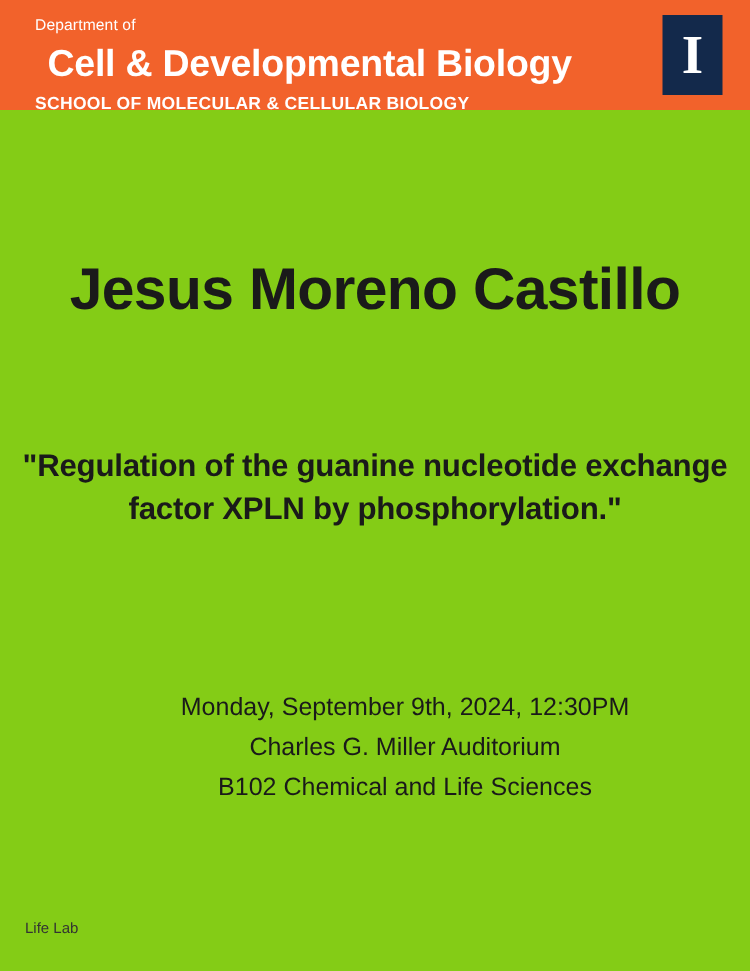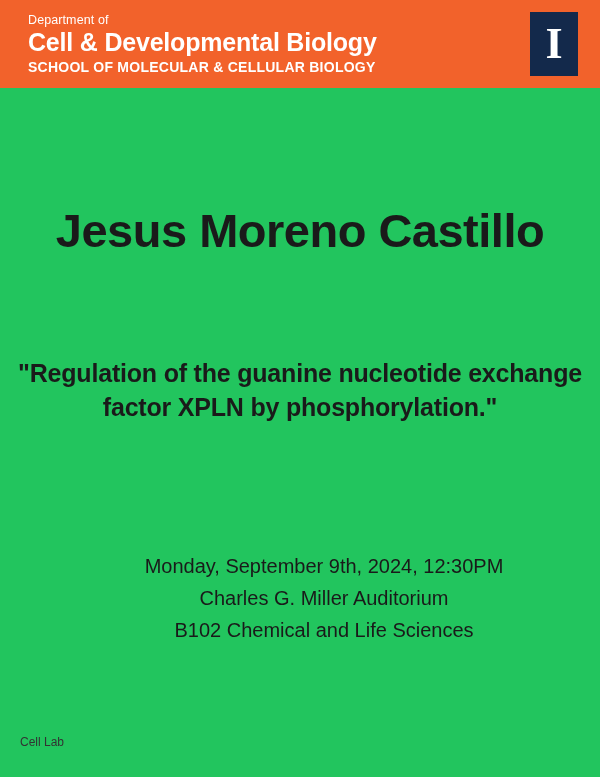--- a/index.html
+++ b/index.html
@@ -10,21 +10,21 @@
     width: 600px;
     height: 777px;
     background: #ffffff;
     font-family: "Liberation Sans", sans-serif;
     overflow: hidden;
   }
   .poster {
     position: relative;
     width: 600px;
     height: 777px;
-    background: #22c55e;
+    background: #84cc16;
     box-sizing: border-box;
   }
 
   
   .header-band {
     position: relative;
     width: 600px;
     height: 88px;
     background: #F2622B;
     box-sizing: border-box;
@@ -38,25 +38,25 @@
   }
   .dept-small {
     font-size: 12.5px;
     font-weight: normal;
     letter-spacing: 0.1px;
     line-height: 14px;
     margin: 0 0 1px 0;
     color: #ffffff;
   }
   .dept-main {
-    font-size: 25px;
+    font-size: 30px;
     font-weight: bold;
     line-height: 29px;
     letter-spacing: -0.2px;
-    margin: 0;
+    margin: 10px;
     color: #ffffff;
   }
   .dept-school {
     font-size: 14px;
     font-weight: bold;
     letter-spacing: 0.25px;
     line-height: 13px;
     margin: 4px 0 0 0;
     color: #ffffff;
   }
@@ -166,16 +166,16 @@
     <div class="speaker-name">Jesus Moreno Castillo</div>
 
     <div class="talk-title">"Regulation of the guanine nucleotide exchange factor XPLN by phosphorylation."</div>
 
     <div class="details">
       <div class="details-line">Monday, September 9th, 2024, 12:30PM</div>
       <div class="details-line">Charles G. Miller Auditorium</div>
       <div class="details-line">B102 Chemical and Life Sciences</div>
     </div>
 
-    <div class="footer-note">Cell Lab</div>
+    <div class="footer-note">Life Lab</div>
   </div>
 
 </div>
 
 </body></html>

